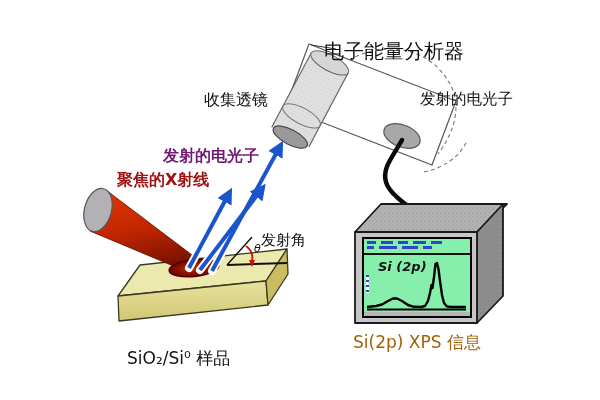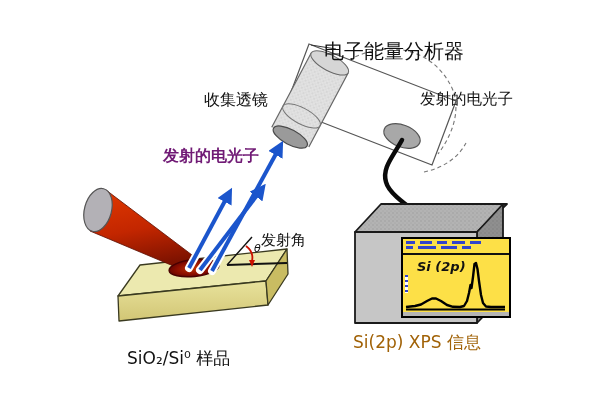--- a/index.html
+++ b/index.html
@@ -6,21 +6,21 @@
   body{font-family:"DejaVu Sans", sans-serif;}
   #stage{position:relative;width:600px;height:400px;background:#ffffff;overflow:hidden;}
   #stage svg.main{position:absolute;left:0;top:0;}
   .lbl{position:absolute;white-space:nowrap;line-height:1.1;}
   .lbl.black{color:#111111;}
   .lbl.blue{color:#701a75;font-weight:700;}
   .lbl.red{color:#a31212;font-weight:600;}
   .lbl.green{color:#a16207;}
   
   .screen{position:absolute;left:362px;top:237px;width:106px;height:77px;
-          background:#fde047;border:2px solid #000;margin-left:39px;}
+          background:#86efac;border:2px solid #000;}
   .toolbar{position:absolute;left:3px;top:2px;right:2px;height:10px;}
   .tb-row{display:flex;gap:5px;margin-bottom:2px;}
   .tb-chunk{height:3px;background:#3344cc;}
   .tb-rule{position:absolute;left:0px;top:14px;width:100%;height:0;border-top:2px solid #111;}
   .peak-label{position:absolute;left:14px;top:20px;font-size:13px;font-style:italic;
               font-weight:600;color:#111;}
   .yaxis-marks{position:absolute;left:2px;top:36px;width:3px;height:18px;
                background:repeating-linear-gradient(#3344cc 0 2px,#ffffff 2px 5px);}
   .spec-svg{position:absolute;left:0;top:16px;}
   .status-strip{position:absolute;left:0;bottom:0;width:100%;height:4px;background:#b5b5b5;}
@@ -149,20 +149,21 @@
   </div>
 
   <div class="lbl black" style="left:324px;top:40px;font-size:20px;">电子能量分析器</div>
 
   <div class="lbl black" style="left:420px;top:91px;font-size:15.5px;">发射的电光子</div>
 
   <div class="lbl black" style="left:204px;top:91px;font-size:16px;text-align:right;">收集透镜</div>
 
   <div class="lbl blue" style="left:163px;top:147px;font-size:16px;">发射的电光子</div>
 
+  <div class="lbl red" style="left:117px;top:171px;font-size:16px;">聚焦的X射线</div>
 
   <div class="lbl black" style="left:261px;top:232px;font-size:15px;">发射角</div>
 
   <div class="lbl black" style="left:254px;top:243px;font-size:11px;font-style:italic;">θ</div>
 
   <div class="lbl black" style="left:127px;top:349px;font-size:17px;">SiO₂/Si⁰ 样品</div>
 
   <div class="lbl green" style="left:353px;top:333px;font-size:17px;">Si(2p) XPS 信息</div>
 
 </div>

